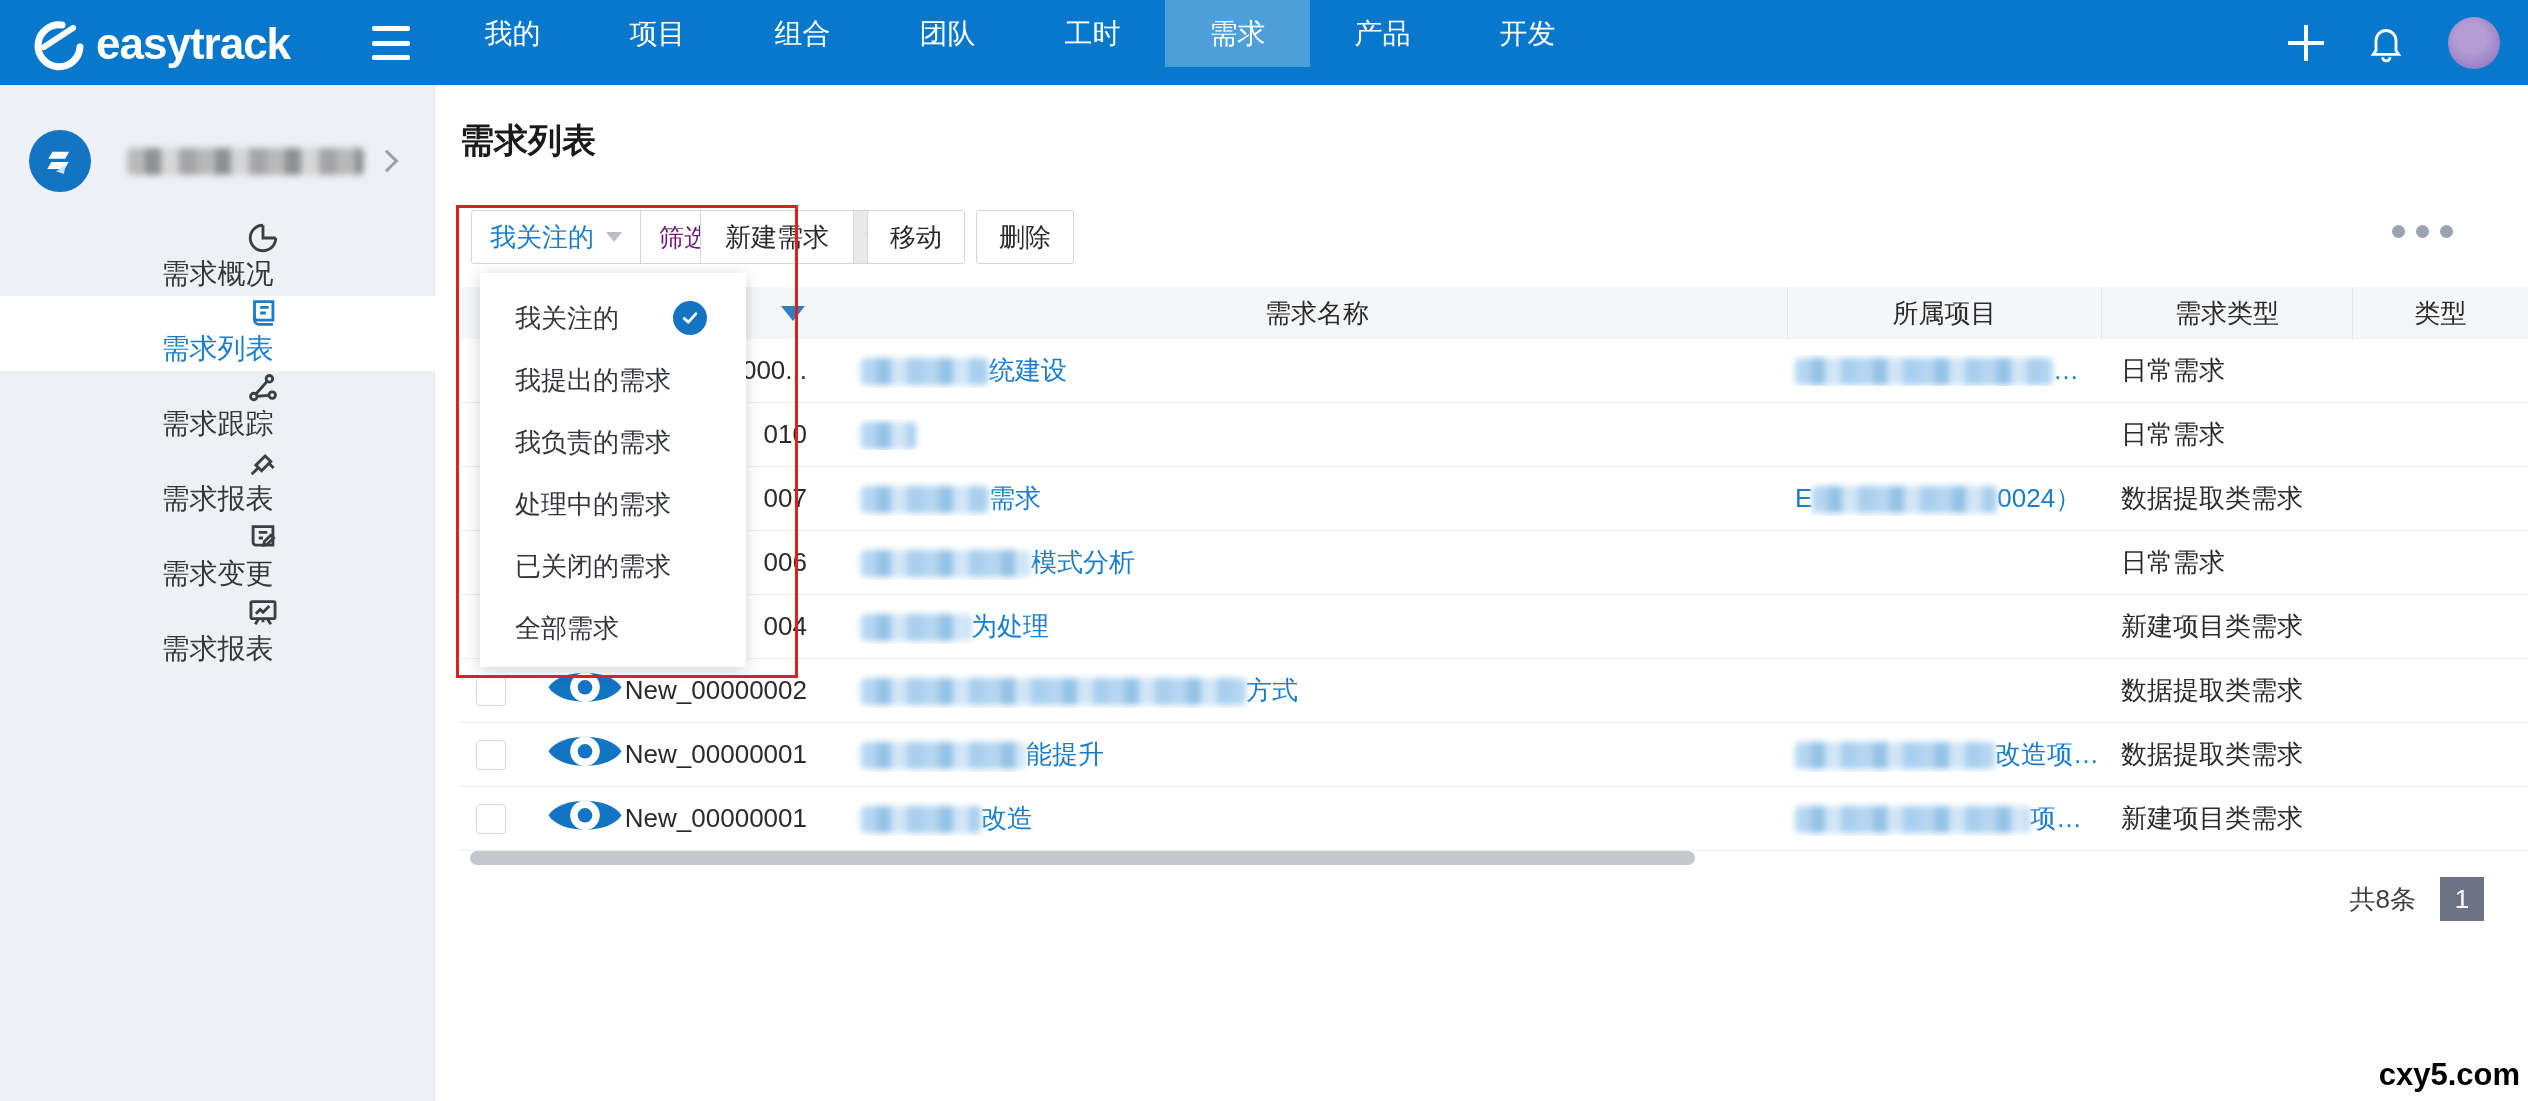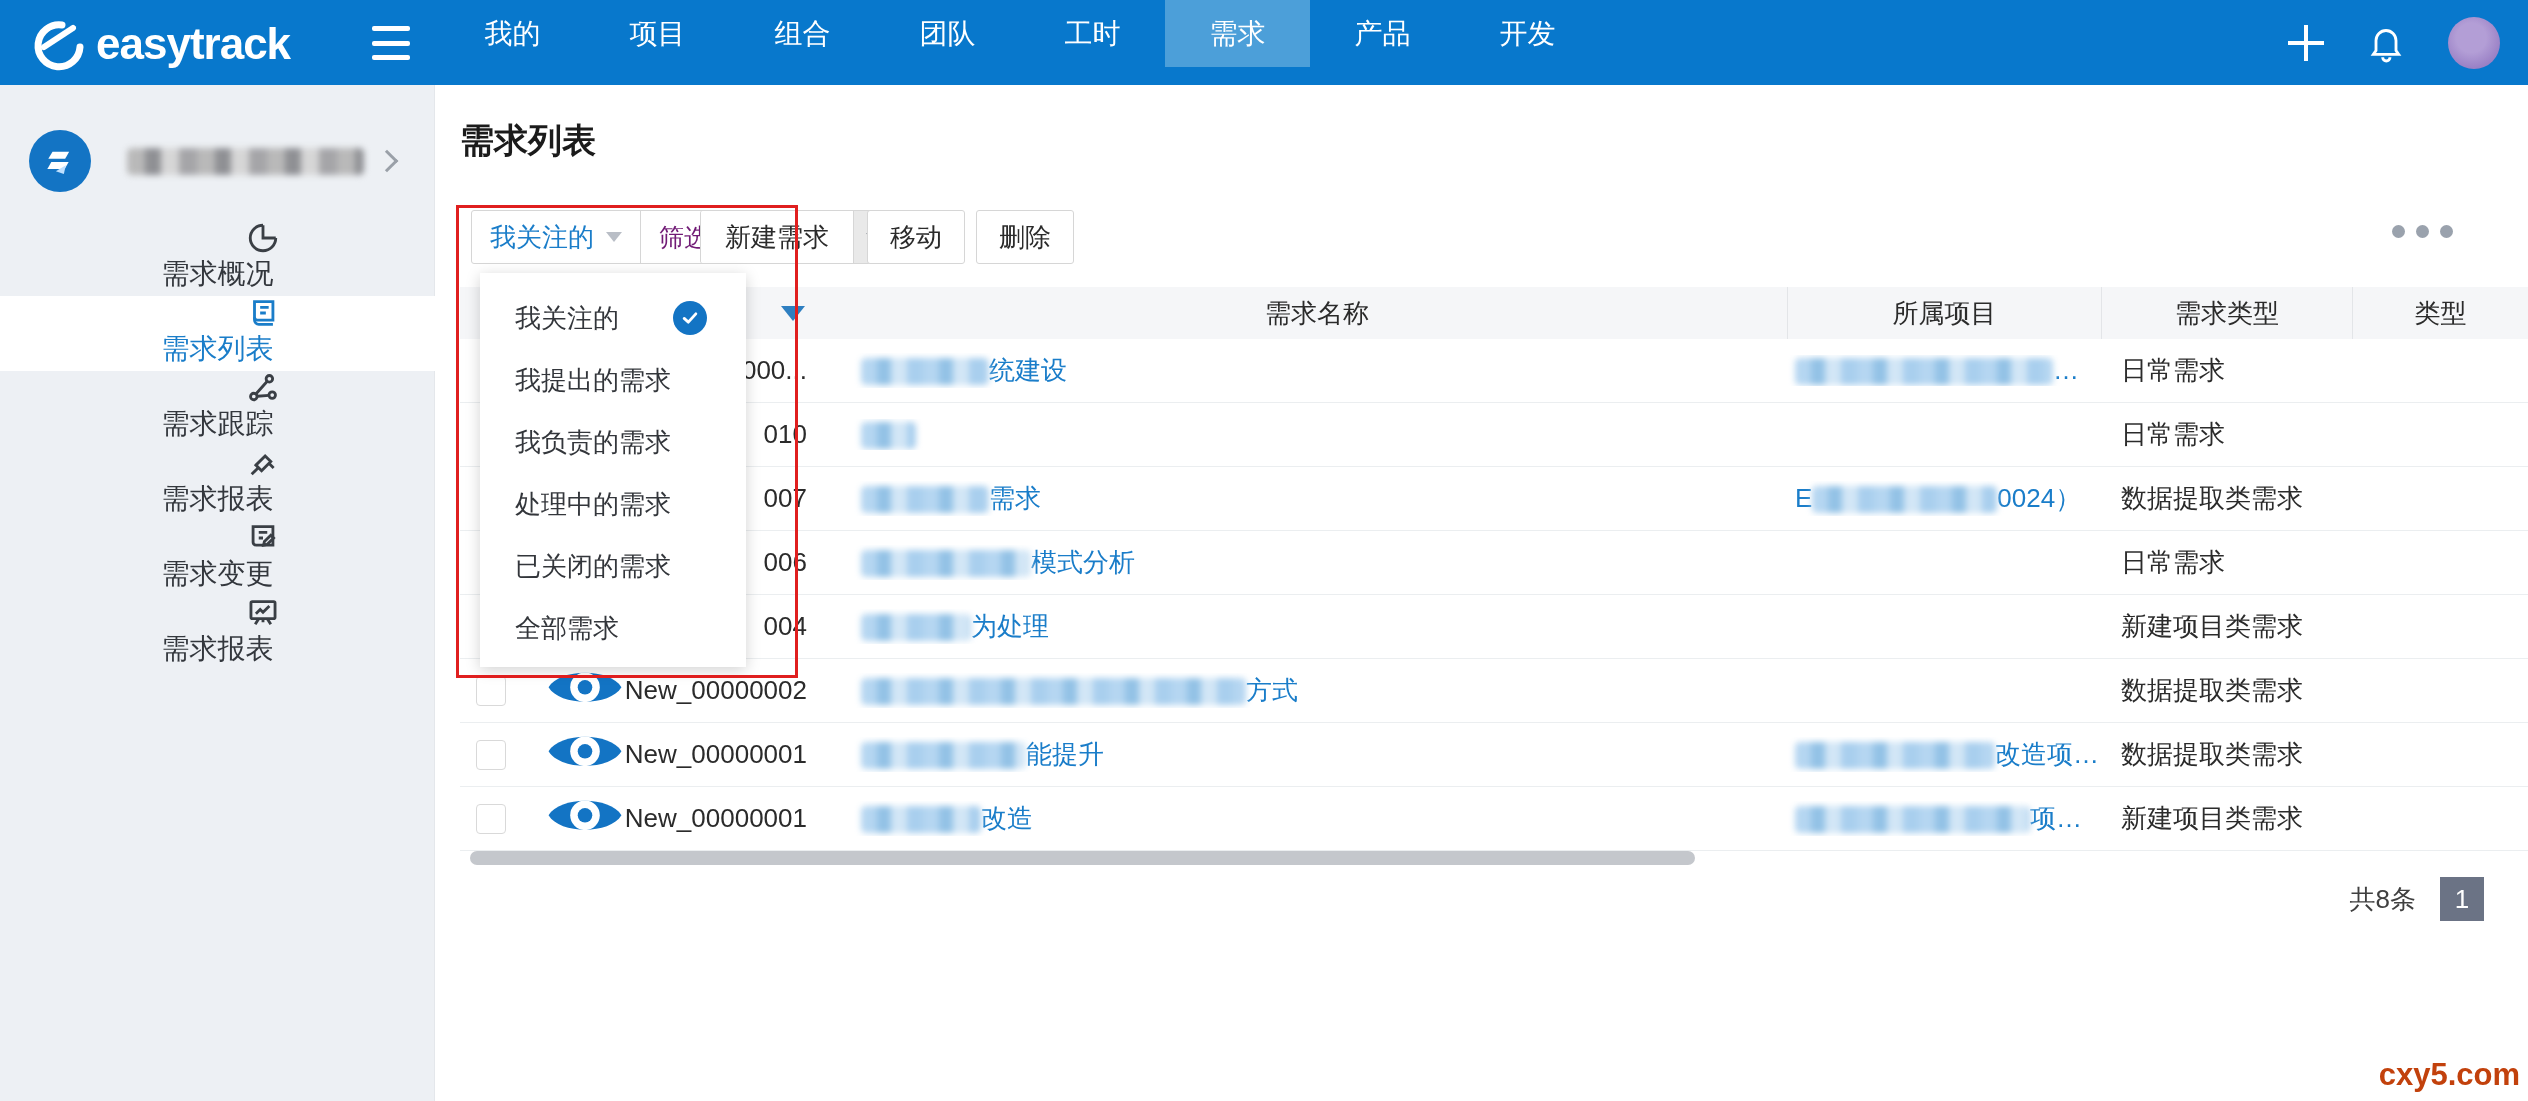--- a/index.html
+++ b/index.html
@@ -89,21 +89,21 @@
 
   
   .dropdown { position:absolute; left:480px; top:273px; width:266px; height:394px; background:#fff; z-index:20;
     box-shadow:0 3px 14px rgba(0,0,0,.18); padding-top:14px; }
   .dd-item { height:62px; display:flex; align-items:center; padding-left:35px; font-size:26px; color:#33363b; cursor:pointer; position:relative; }
   .dd-check { position:absolute; right:39px; width:34px; height:34px; border-radius:50%; background:#1374c4; display:flex; align-items:center; justify-content:center; }
   .dd-check svg { width:20px; height:20px; }
 
   .red-rect { position:absolute; left:456px; top:205px; width:342px; height:473px; border:3px solid #e01f1f; z-index:30; pointer-events:none; }
 
-  .watermark { position:absolute; right:8px; bottom:8px; color:#c2410c; font-size:31px; font-weight:700; z-index:40; }
+  .watermark { position:absolute; right:8px; bottom:8px; color:#000000; font-size:31px; font-weight:700; z-index:40; }
 </style>
 </head>
 <body>
 
 <header class="topnav">
   <div class="brand">
     <svg width="64" height="58" viewBox="0 0 64 56">
       <path d="M36 9 A21 21 0 1 0 54 31" fill="none" stroke="#fff" stroke-width="7" stroke-linecap="round"></path>
       <path d="M18 31 L47 12" stroke="#fff" stroke-width="6" stroke-linecap="round"></path>
     </svg>

